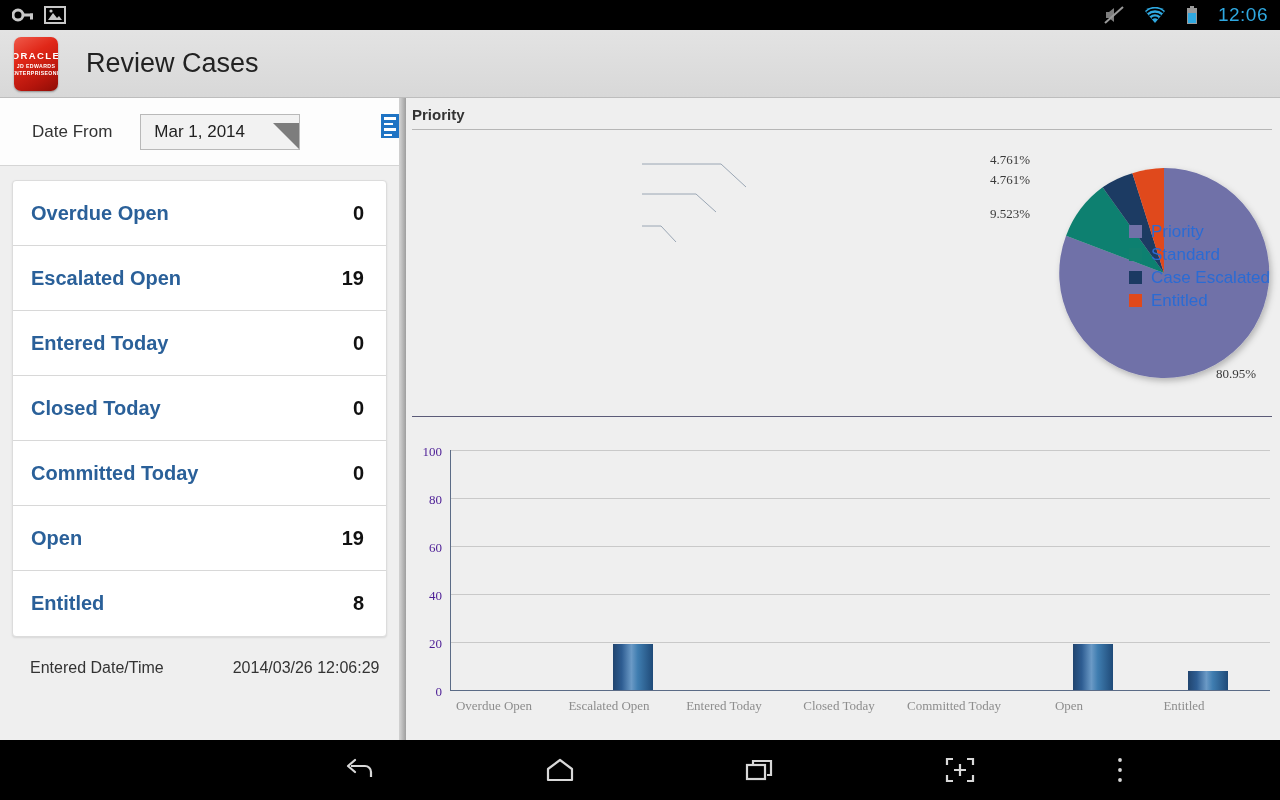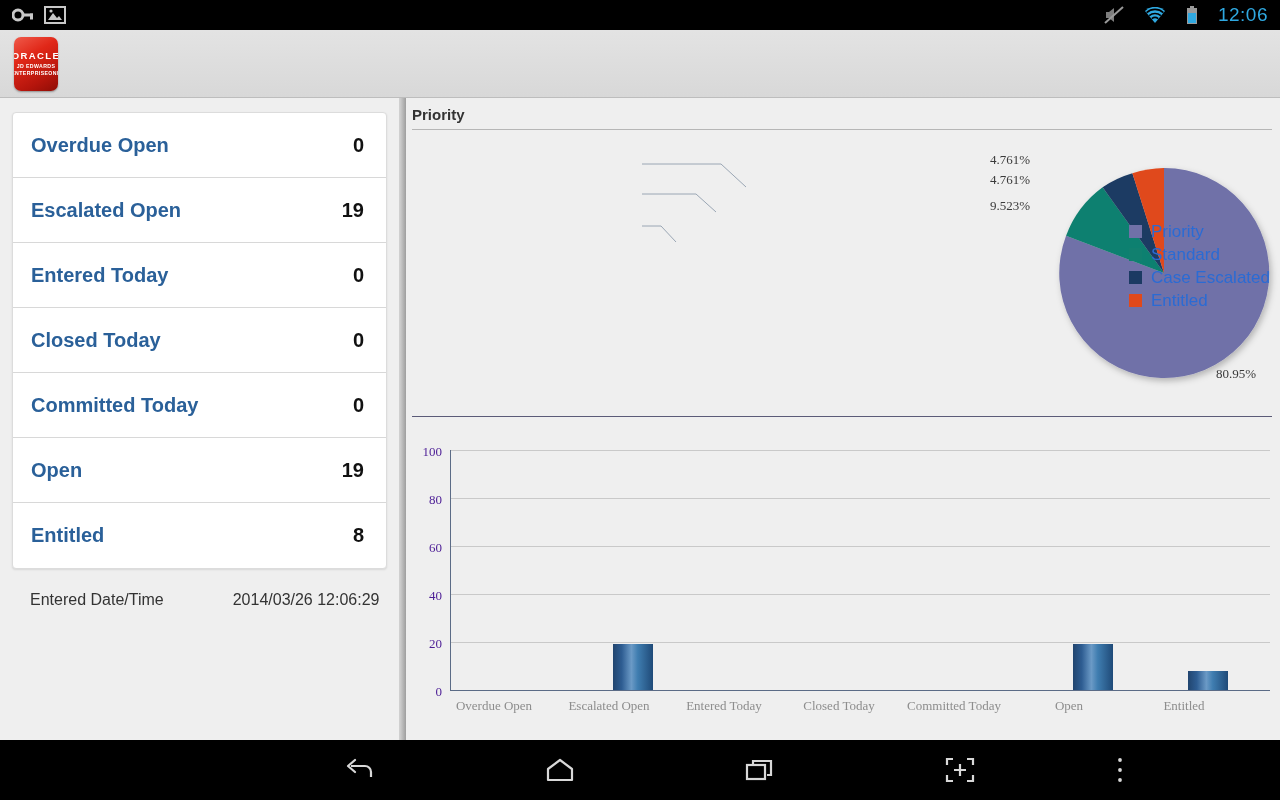--- a/index.html
+++ b/index.html
@@ -191,24 +191,38 @@
     <span class="sb-clock">12:06</span>
   </div>
 </div>
 
 <div id="titlebar">
   <div id="applogo">
     <div class="l1">ORACLE</div>
     <div class="l2">JD EDWARDS</div>
     <div class="l3">ENTERPRISEONE</div>
   </div>
+  <div id="apptitle">Review Cases</div>
 </div>
 
 <div id="leftpanel">
 
+  <div id="datebar">
+    <span class="dlabel">Date From</span>
+    <div id="datefield">
+      <span class="dval">Mar 1, 2014</span>
+      <span class="corner"></span>
+    </div>
+    <div id="listicon">
+      <i></i>
+        <i></i>
+        <i></i>
+        <i></i>
+    </div>
+  </div>
 
   <div id="kpicard">
     <div class="kpirow">
       <span class="klabel">Overdue Open</span>
       <span class="kval">0</span>
     </div>
     <div class="kpirow">
       <span class="klabel">Escalated Open</span>
       <span class="kval">19</span>
     </div>
@@ -249,21 +263,21 @@
     <div class="sect-rule"></div>
 
     <svg width="874" height="280" style="position:absolute;left:0;top:34px;">
       <polyline points="236,32 315,32 340,55" fill="none" stroke="#9aa6b4" stroke-width="1"></polyline>
       <polyline points="236,62 290,62 310,80" fill="none" stroke="#9aa6b4" stroke-width="1"></polyline>
       <polyline points="236,94 255,94 270,110" fill="none" stroke="#9aa6b4" stroke-width="1"></polyline>
     </svg>
 
     <div class="pielabel" style="left:584px; top:54px;">4.761%</div>
     <div class="pielabel" style="left:584px; top:74px;">4.761%</div>
-    <div class="pielabel" style="left:584px; top:100px;">9.523%</div>
+    <div class="pielabel" style="left:584px; top:108px;">9.523%</div>
 
     <svg width="260" height="230" viewBox="0 0 260 230" style="position:absolute;left:628px;top:60px;">
       <defs>
         <filter id="pieshadow" x="-20%" y="-20%" width="150%" height="150%">
           <feDropShadow dx="2" dy="3" stdDeviation="3" flood-color="#000" flood-opacity="0.25"></feDropShadow>
         </filter>
       </defs>
       <g filter="url(#pieshadow)">
 
         <path d="M 130 115 L 130 10 A 105 105 0 1 1 32.05 77.8 Z" fill="#7071a8"></path>

